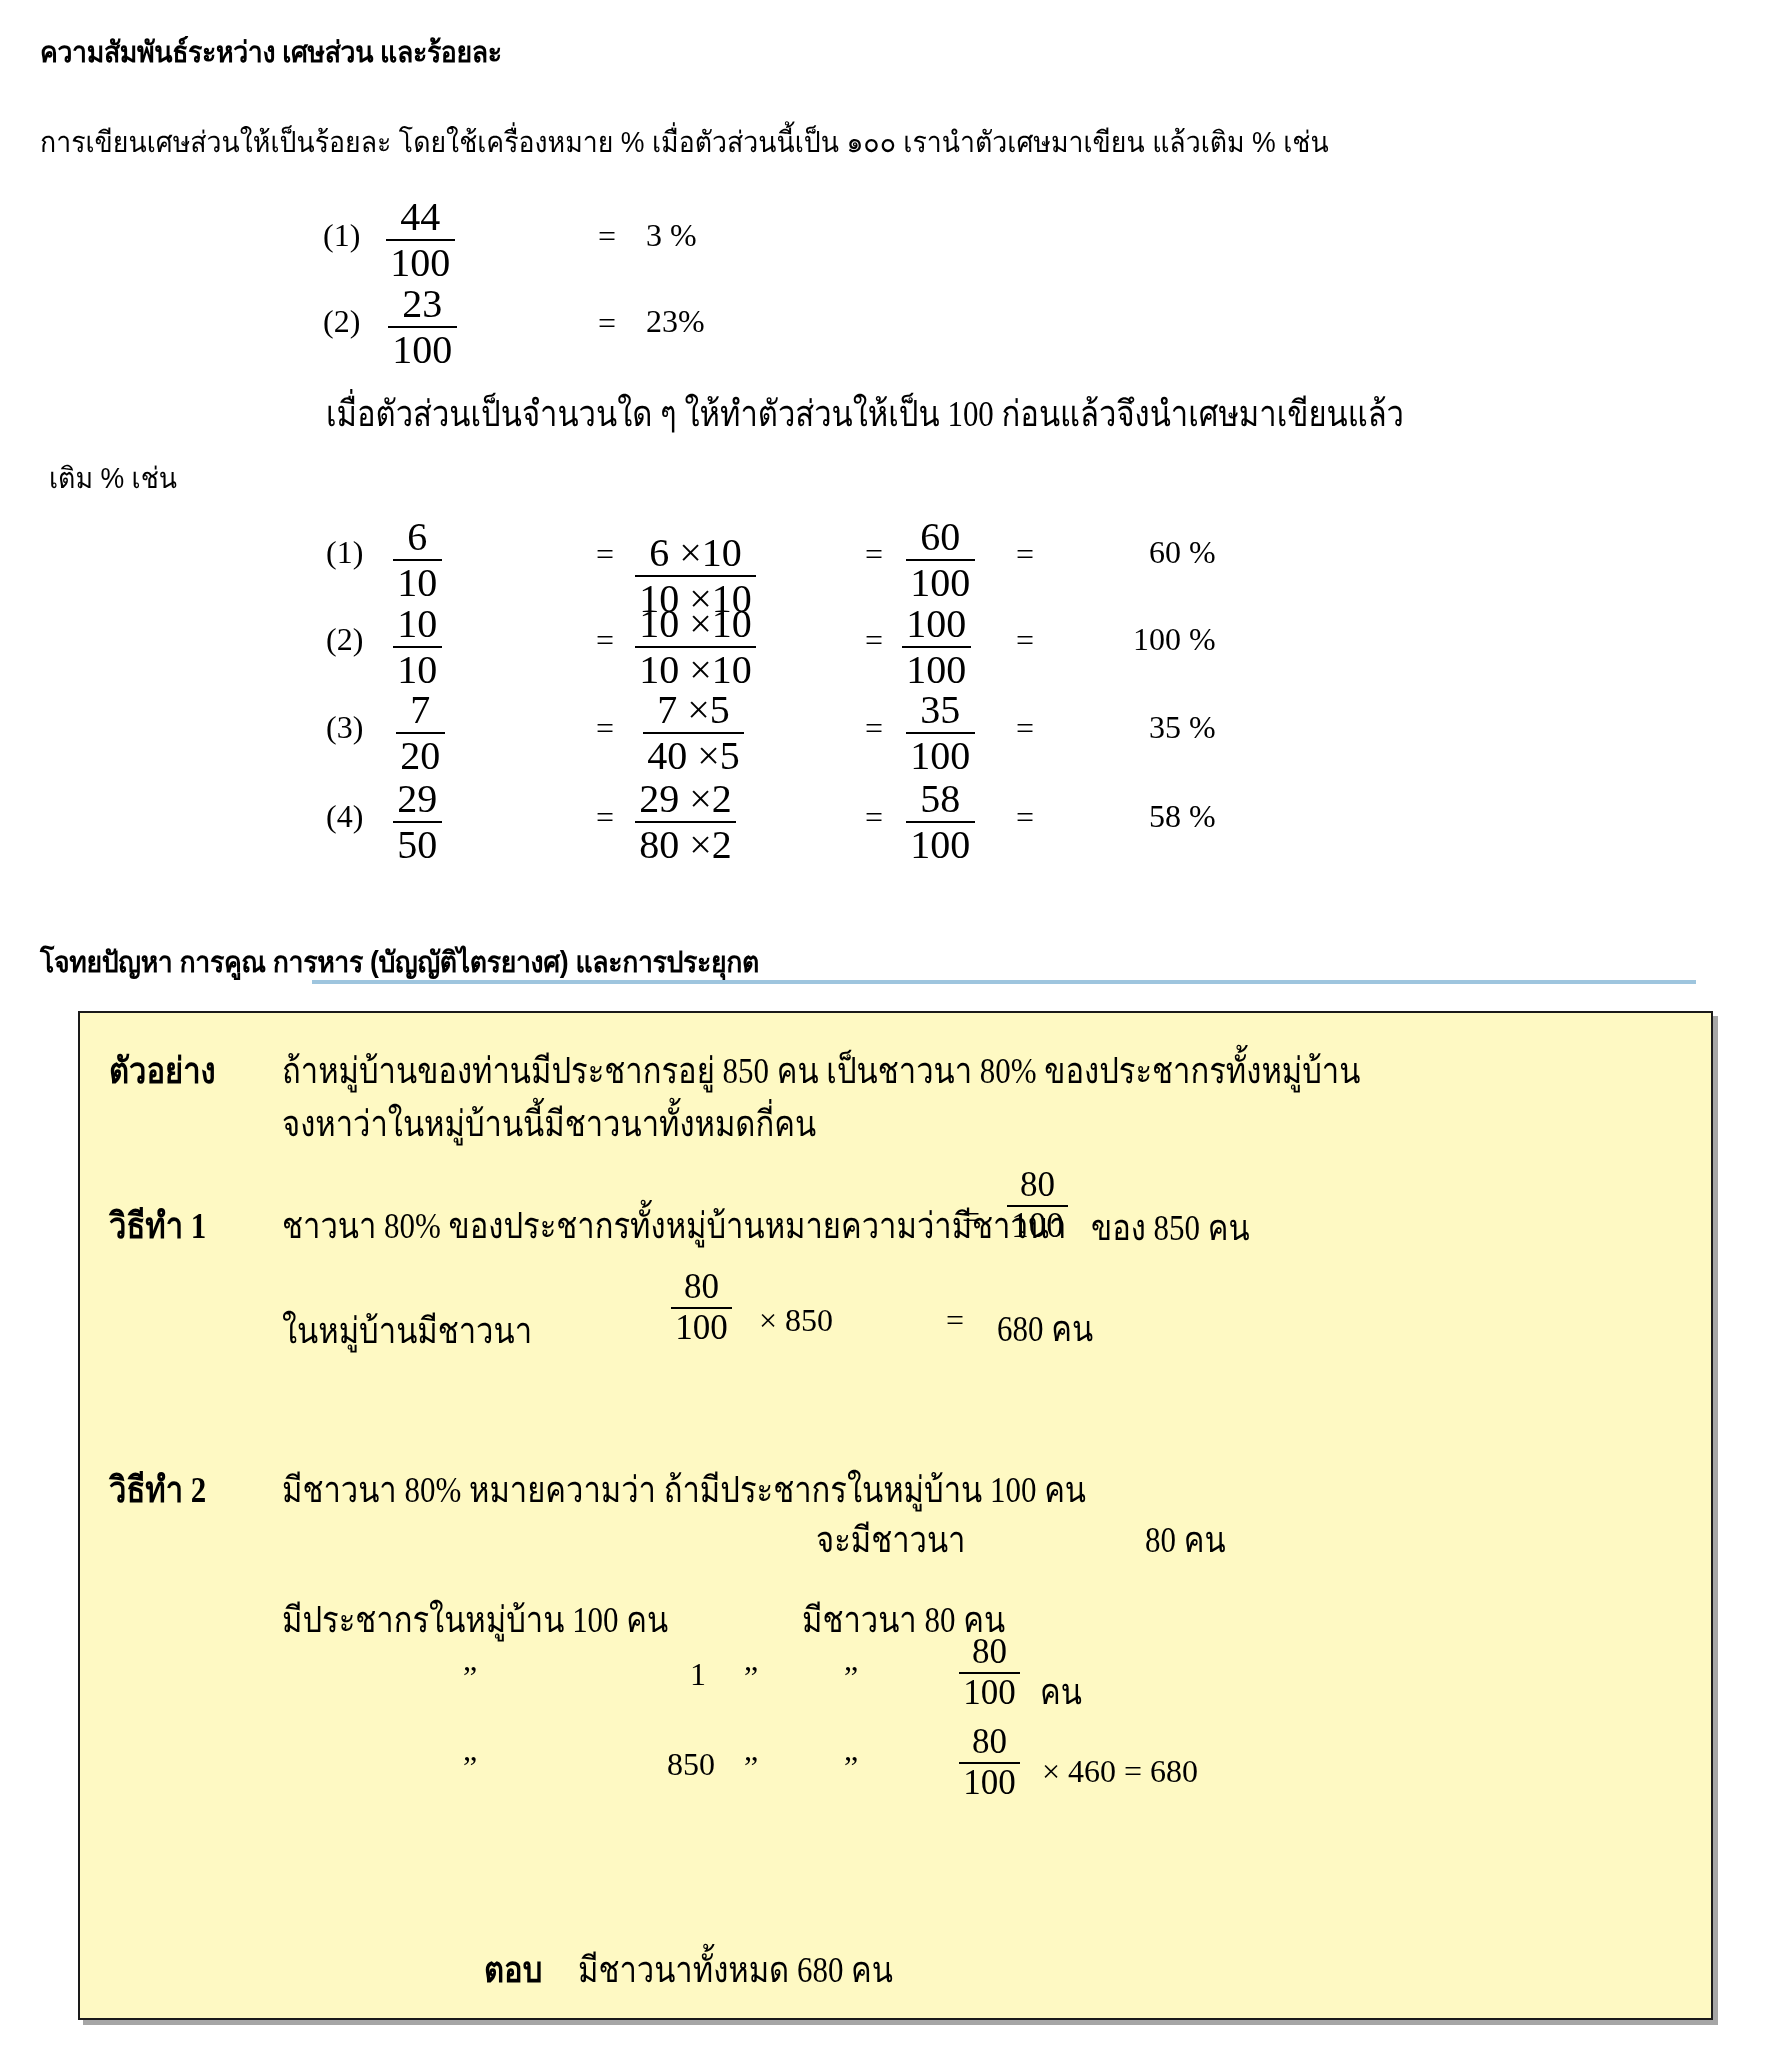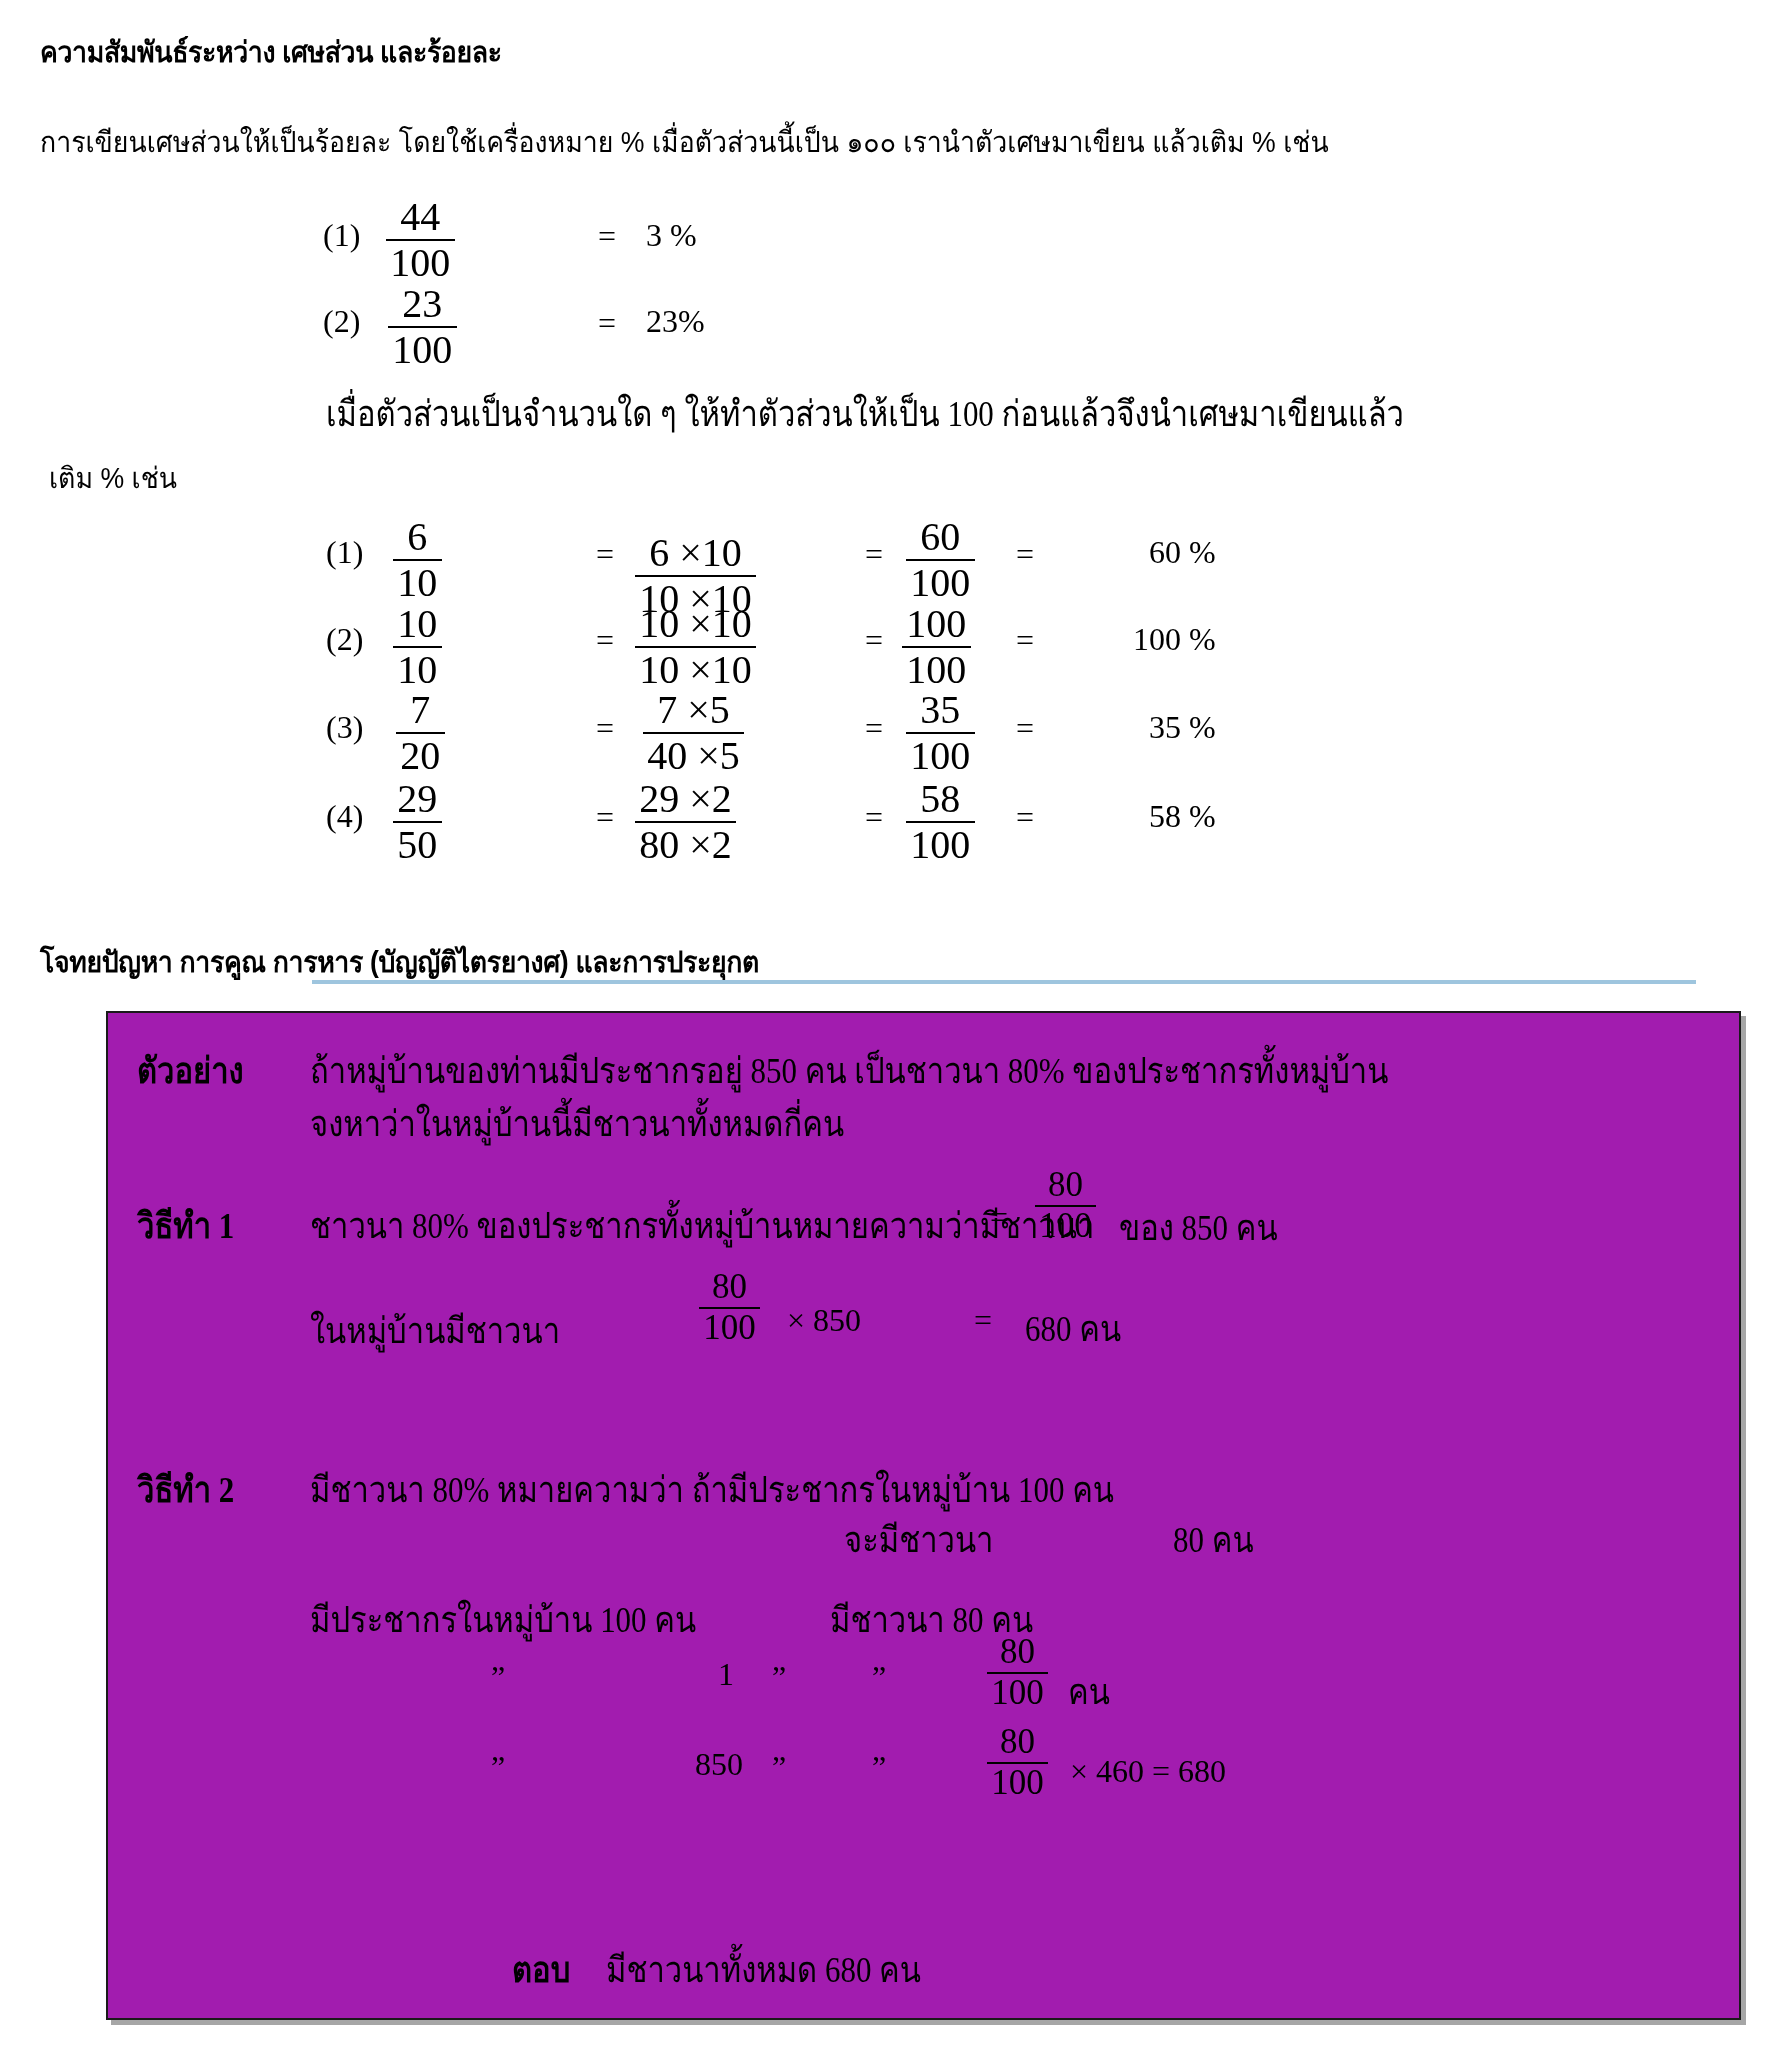--- a/index.html
+++ b/index.html
@@ -93,24 +93,23 @@
   .blue-rule {
     position: absolute;
     background: #9ec5de;
     height: 3.6px;
   }
 
   
   .example-box {
     position: absolute;
     border: 2.9px solid #1a1a1a;
-    background: #a21caf;
+    background: #fef9c3;
     box-shadow: 5px 5px 0 0 #a6a6a6;
     box-sizing: border-box;
-    margin-left: 28px;
   }
 </style>
 </head>
 <body>
 
 <div class="page">
 
   <div class="thai-head" style="left:40px; top:29px;">ความสัมพันธ์ระหว่าง เศษส่วน และร้อยละ</div>
 
   <div class="thai-body" style="left:40px; top:119px;">การเขียนเศษส่วนให้เป็นร้อยละ โดยใช้เครื่องหมาย % เมื่อตัวส่วนนี้เป็น ๑๐๐ เรานำตัวเศษมาเขียน แล้วเติม % เช่น</div>

